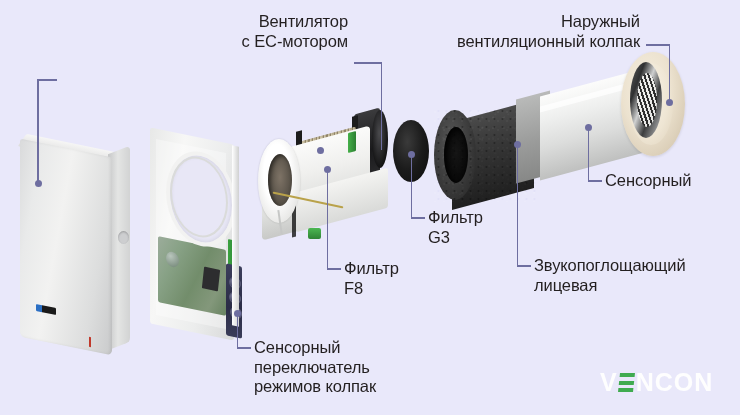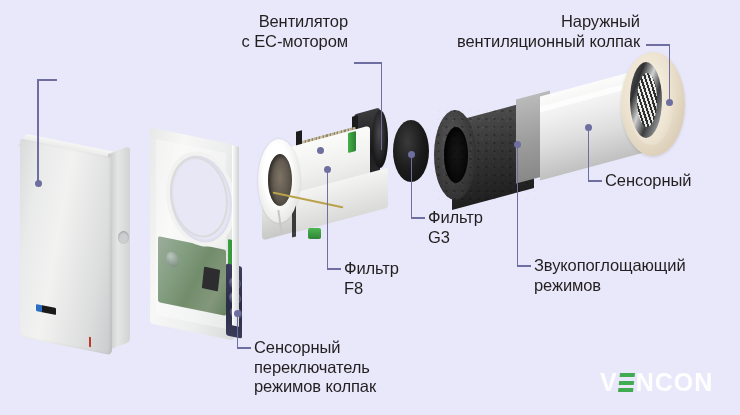--- a/index.html
+++ b/index.html
@@ -483,21 +483,21 @@
 
   <div class="label" style="left:605px; top:171px;">Сенсорный</div>
 
   <div class="label" style="left:428px; top:208px;">Фильтр
 G3</div>
 
   <div class="label" style="left:344px; top:259px;">Фильтр
 F8</div>
 
   <div class="label" style="left:534px; top:256px;">Звукопоглощающий
-режимов</div>
+лицевая</div>
 
   <div class="label" style="left:254px; top:338px;">Сенсорный
 переключатель
 режимов колпак</div>
 
   <div id="vencon">
     <span>V</span>
     <span id="vencon-e"></span>
     <span>NCON</span>
   </div>

